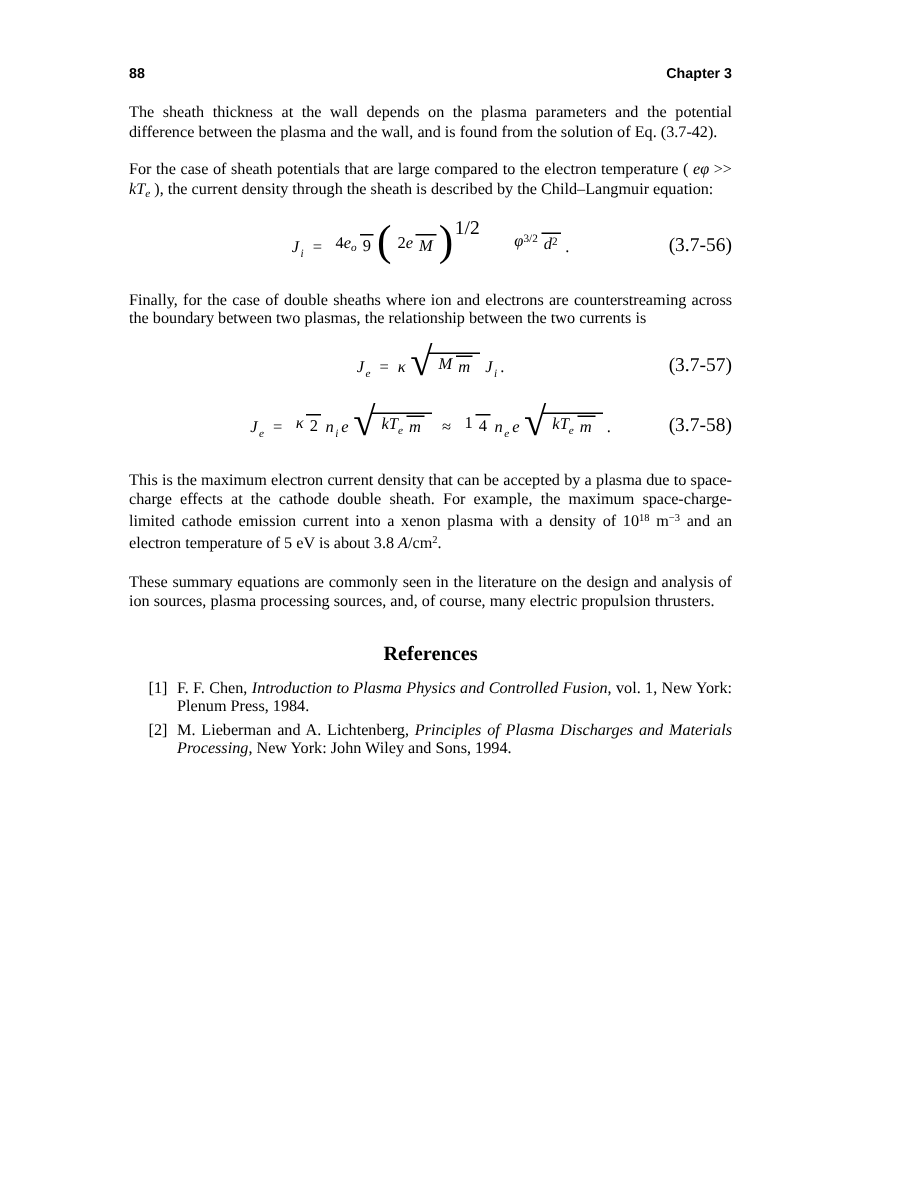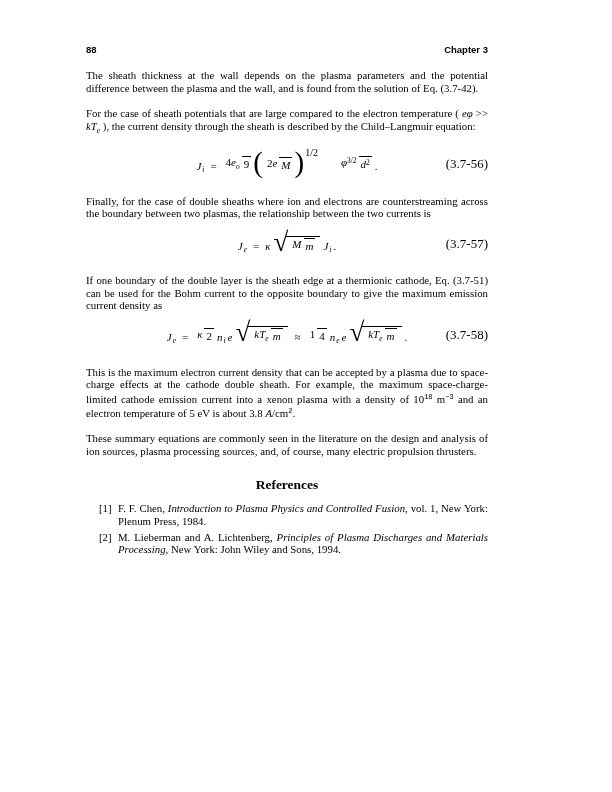--- a/index.html
+++ b/index.html
@@ -22,42 +22,42 @@
 
   
   .para {
     margin-top:13px;
     font-size:10.8px; line-height:12.6px;
     text-align:justify;
   }
   .para.first { }
   .it { font-style:italic; }
   .psub { font-size:7.5px; vertical-align:-2.5px; font-style:italic; }
-  .psup { font-size:7px; vertical-align:3.5px;font-family:Liberation Mono, monospace; }
+  .psup { font-size:7px; vertical-align:3.5px; }
 
   
   .eq {
     position:relative;
     display:flex; align-items:center; justify-content:center;
     height:36px; font-size:11px;
   }
   .eq56 { margin-top:9px; }
   .eq57 { margin-top:7px; height:34px; }
   .eq58 { margin-top:5px; }
   .eq .tok { position:relative; top:2px; margin:0 1px; }
   .eq .rel { margin:0 5px; }
   .eq .s  { font-size:7.5px; font-style:italic; position:relative; top:5.5px; margin-right:1px; }
   .eq .s2 { font-size:7.5px; font-style:italic; position:relative; top:2.5px; }
   .eq .u  { font-size:7.5px; position:relative; top:-3px; }
   .eq .frac { display:inline-flex; flex-direction:row; align-items:stretch;
               text-align:center; line-height:12px; margin:0 2px; }
   .eq .frac .num { padding:0 2px 1px 2px; }
   .eq .frac .den { border-top:1px solid #000; padding:1px 2px 0 2px; }
   .eq .bp { font-size:29px; line-height:1; font-weight:300; position:relative; top:-1px; }
-  .eq .pexp { font-size:10px; position:relative; top:-11px; margin:0 19px 0 1px; }
+  .eq .pexp { font-size:13px; position:relative; top:-11px; margin:0 19px 0 1px; }
   .eq .sqrt { display:inline-flex; align-items:center; margin:0 2px; }
   .eq .rad-glyph { font-size:27px; line-height:1; position:relative; top:-2px; margin-right:-2px; }
   .eq .sqrt .box { border-top:1px solid #000; padding:1px 3px 0 2px; }
   .eq-num {
     position:absolute; right:0; top:50%; transform:translateY(-50%);
     font-size:13px;
   }
 
   
   .ref-heading {
@@ -124,21 +124,20 @@
             <span class="den it">m</span>
           </span>
         </span>
       </span>
       <span class="tok it">J</span>
         <span class="s">i</span>
         <span class="tok">.</span>
       <span class="eq-num">(3.7-57)</span>
     </div>
 
-    <p class="para">If one boundary of the double layer is the sheath edge at a thermionic cathode, Eq. (3.7-51) can be used for the Bohm current to the opposite boundary to give the maximum emission current density as</p>
 
     <div class="eq eq58">
       <span class="tok it">J</span>
         <span class="s">e</span>
       <span class="tok rel">=</span>
       <span class="frac">
         <span class="num it">κ</span>
         <span class="den">2</span>
       </span>
       <span class="tok it">n</span>

